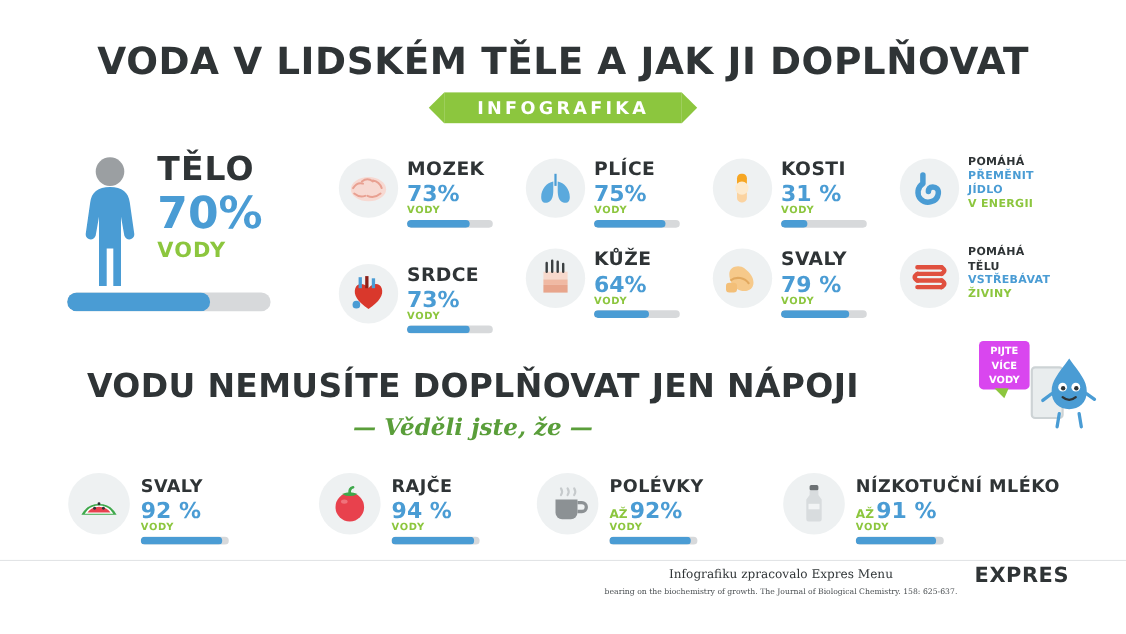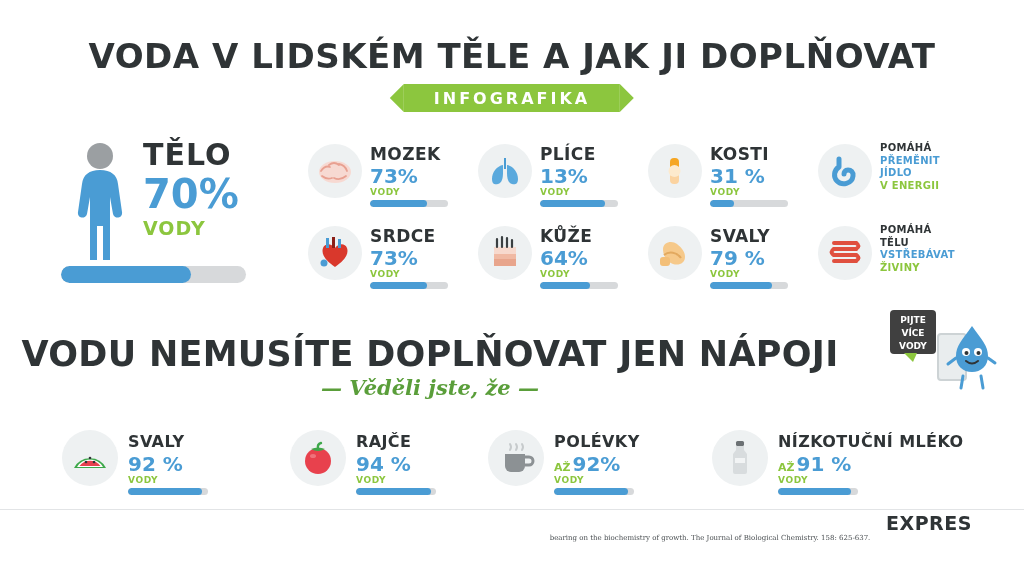--- a/index.html
+++ b/index.html
@@ -204,21 +204,21 @@
   .organ.textonly .lines .b { color: #4a9cd4; }
   .organ.textonly .lines .gr { color: #8cc63e; }
 
   
   .subtitle {
     position: absolute;
     top: 334px;
     left: 0;
     width: 860px;
     text-align: center;
-    font-size: 35px;
+    font-size: 30px;
     font-weight: bold;
     color: #2f3436;
     letter-spacing: 0.3px;
     font-family: "DejaVu Sans", sans-serif;
   }
   .subtitle2 {
     position: absolute;
     top: 375px;
     left: 0;
     width: 860px;
@@ -308,21 +308,21 @@
     top: 310px;
     width: 110px;
     height: 80px;
   }
   .bubble {
     position: absolute;
     left: 0;
     top: 0;
     width: 46px;
     height: 44px;
-    background: #404040;
+    background: #d946ef;
     border-radius: 4px;
     color: #ffffff;
     font-size: 9px;
     font-weight: bold;
     line-height: 13px;
     text-align: center;
     padding-top: 4px;
     box-sizing: border-box;
     font-family: "DejaVu Sans", sans-serif;
   }
@@ -443,21 +443,21 @@
 
   <div class="organ" style="left:478px; top:140px;">
     <div class="circle">
       <svg viewBox="0 0 40 40" width="40" height="40">
         <rect x="19" y="7" width="2" height="11" fill="#4a9cd4"></rect>
         <path d="M18 14 C12 15 7 21 7 28 C7 33 10 34 13 33 C17 32 18 27 18 22 Z" fill="#5aa9dd"></path>
         <path d="M22 14 C28 15 33 21 33 28 C33 33 30 34 27 33 C23 32 22 27 22 22 Z" fill="#5aa9dd"></path>
       </svg>
     </div>
     <div class="oname">PLÍCE</div>
-    <div class="opct">13%</div>
+    <div class="opct">75%</div>
     <div class="ovody">VODY</div>
     <div class="obar">
         <div class="fill" style="width: 83%;"></div>
       </div>
   </div>
 
   <div class="organ" style="left:648px; top:140px;">
     <div class="circle">
       <svg viewBox="0 0 40 40" width="40" height="40">
         <rect x="15" y="7" width="9" height="13" rx="4" fill="#f6a623"></rect>
@@ -480,21 +480,21 @@
       </svg>
     </div>
     <div class="lines">
       <div class="g">POMÁHÁ</div>
       <div class="b">PŘEMĚNIT</div>
       <div class="b">JÍDLO</div>
       <div class="gr">V ENERGII</div>
     </div>
   </div>
 
-  <div class="organ" style="left:308px; top:222px;">
+  <div class="organ" style="left:308px; top:236px;">
     <div class="circle">
       <svg viewBox="0 0 40 40" width="40" height="40">
         <path d="M20 34 C10 27 6 21 8 15 C10 10 16 10 20 15 C24 10 30 10 32 15 C34 21 30 27 20 34 Z" fill="#d9382c"></path>
         <rect x="11" y="5" width="3" height="10" fill="#4a9cd4"></rect>
         <rect x="17" y="4" width="3" height="11" fill="#8b1f18"></rect>
         <rect x="23" y="6" width="3" height="9" fill="#4a9cd4"></rect>
         <circle cx="9" cy="30" r="3.5" fill="#4a9cd4"></circle>
       </svg>
     </div>
     <div class="oname">SRDCE</div>
@@ -637,20 +637,21 @@
     </div>
     <div class="fname">NÍZKOTUČNÍ MLÉKO</div>
     <div class="fpct"><span class="az">AŽ</span><span>91 %</span></div>
     <div class="fvody">VODY</div>
     <div class="fbar">
         <div class="fill" style="width: 91%;"></div>
       </div>
   </div>
 
   <div class="footer-line"></div>
+  <div class="credit">Infografiku zpracovalo Expres Menu</div>
   <div class="source">
     <div>bearing on the biochemistry of growth. The Journal of Biological Chemistry. 158: 625-637.</div>
   </div>
   <div class="logo">
     <div class="l1">EXPRES</div>
     <div class="l2"><span>MENU</span><span class="dot"></span></div>
   </div>
 
 </div>
 

